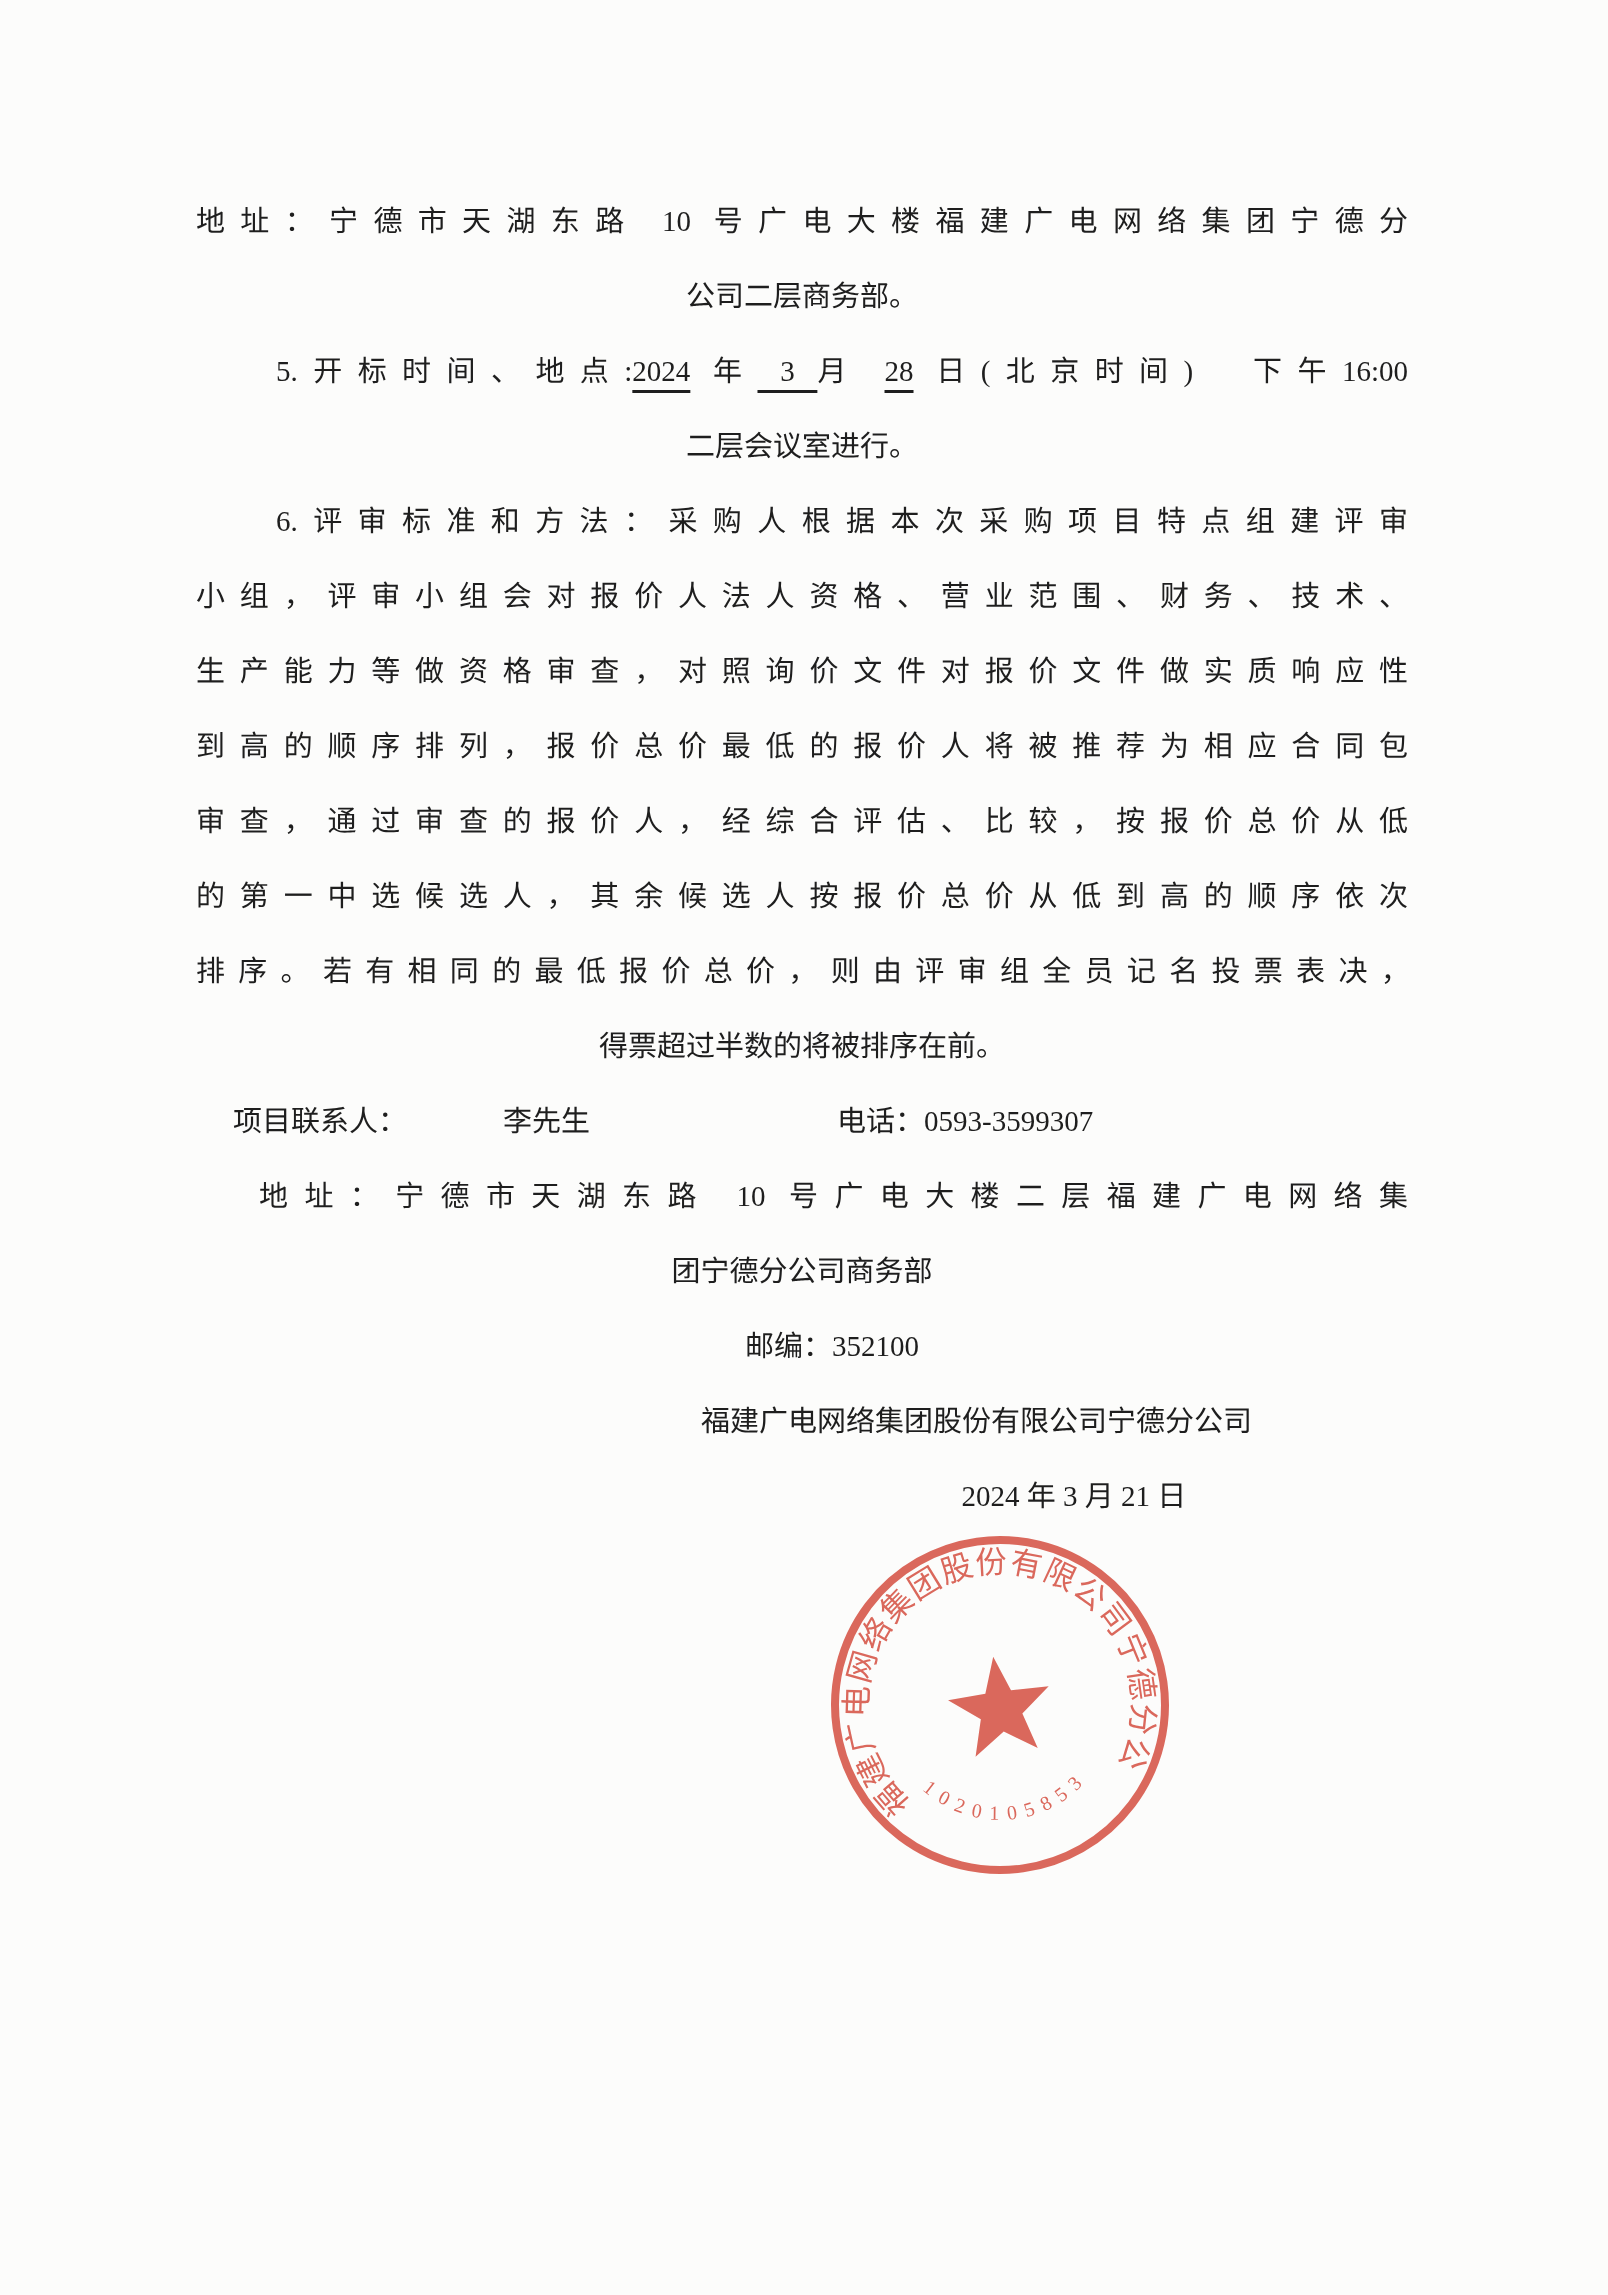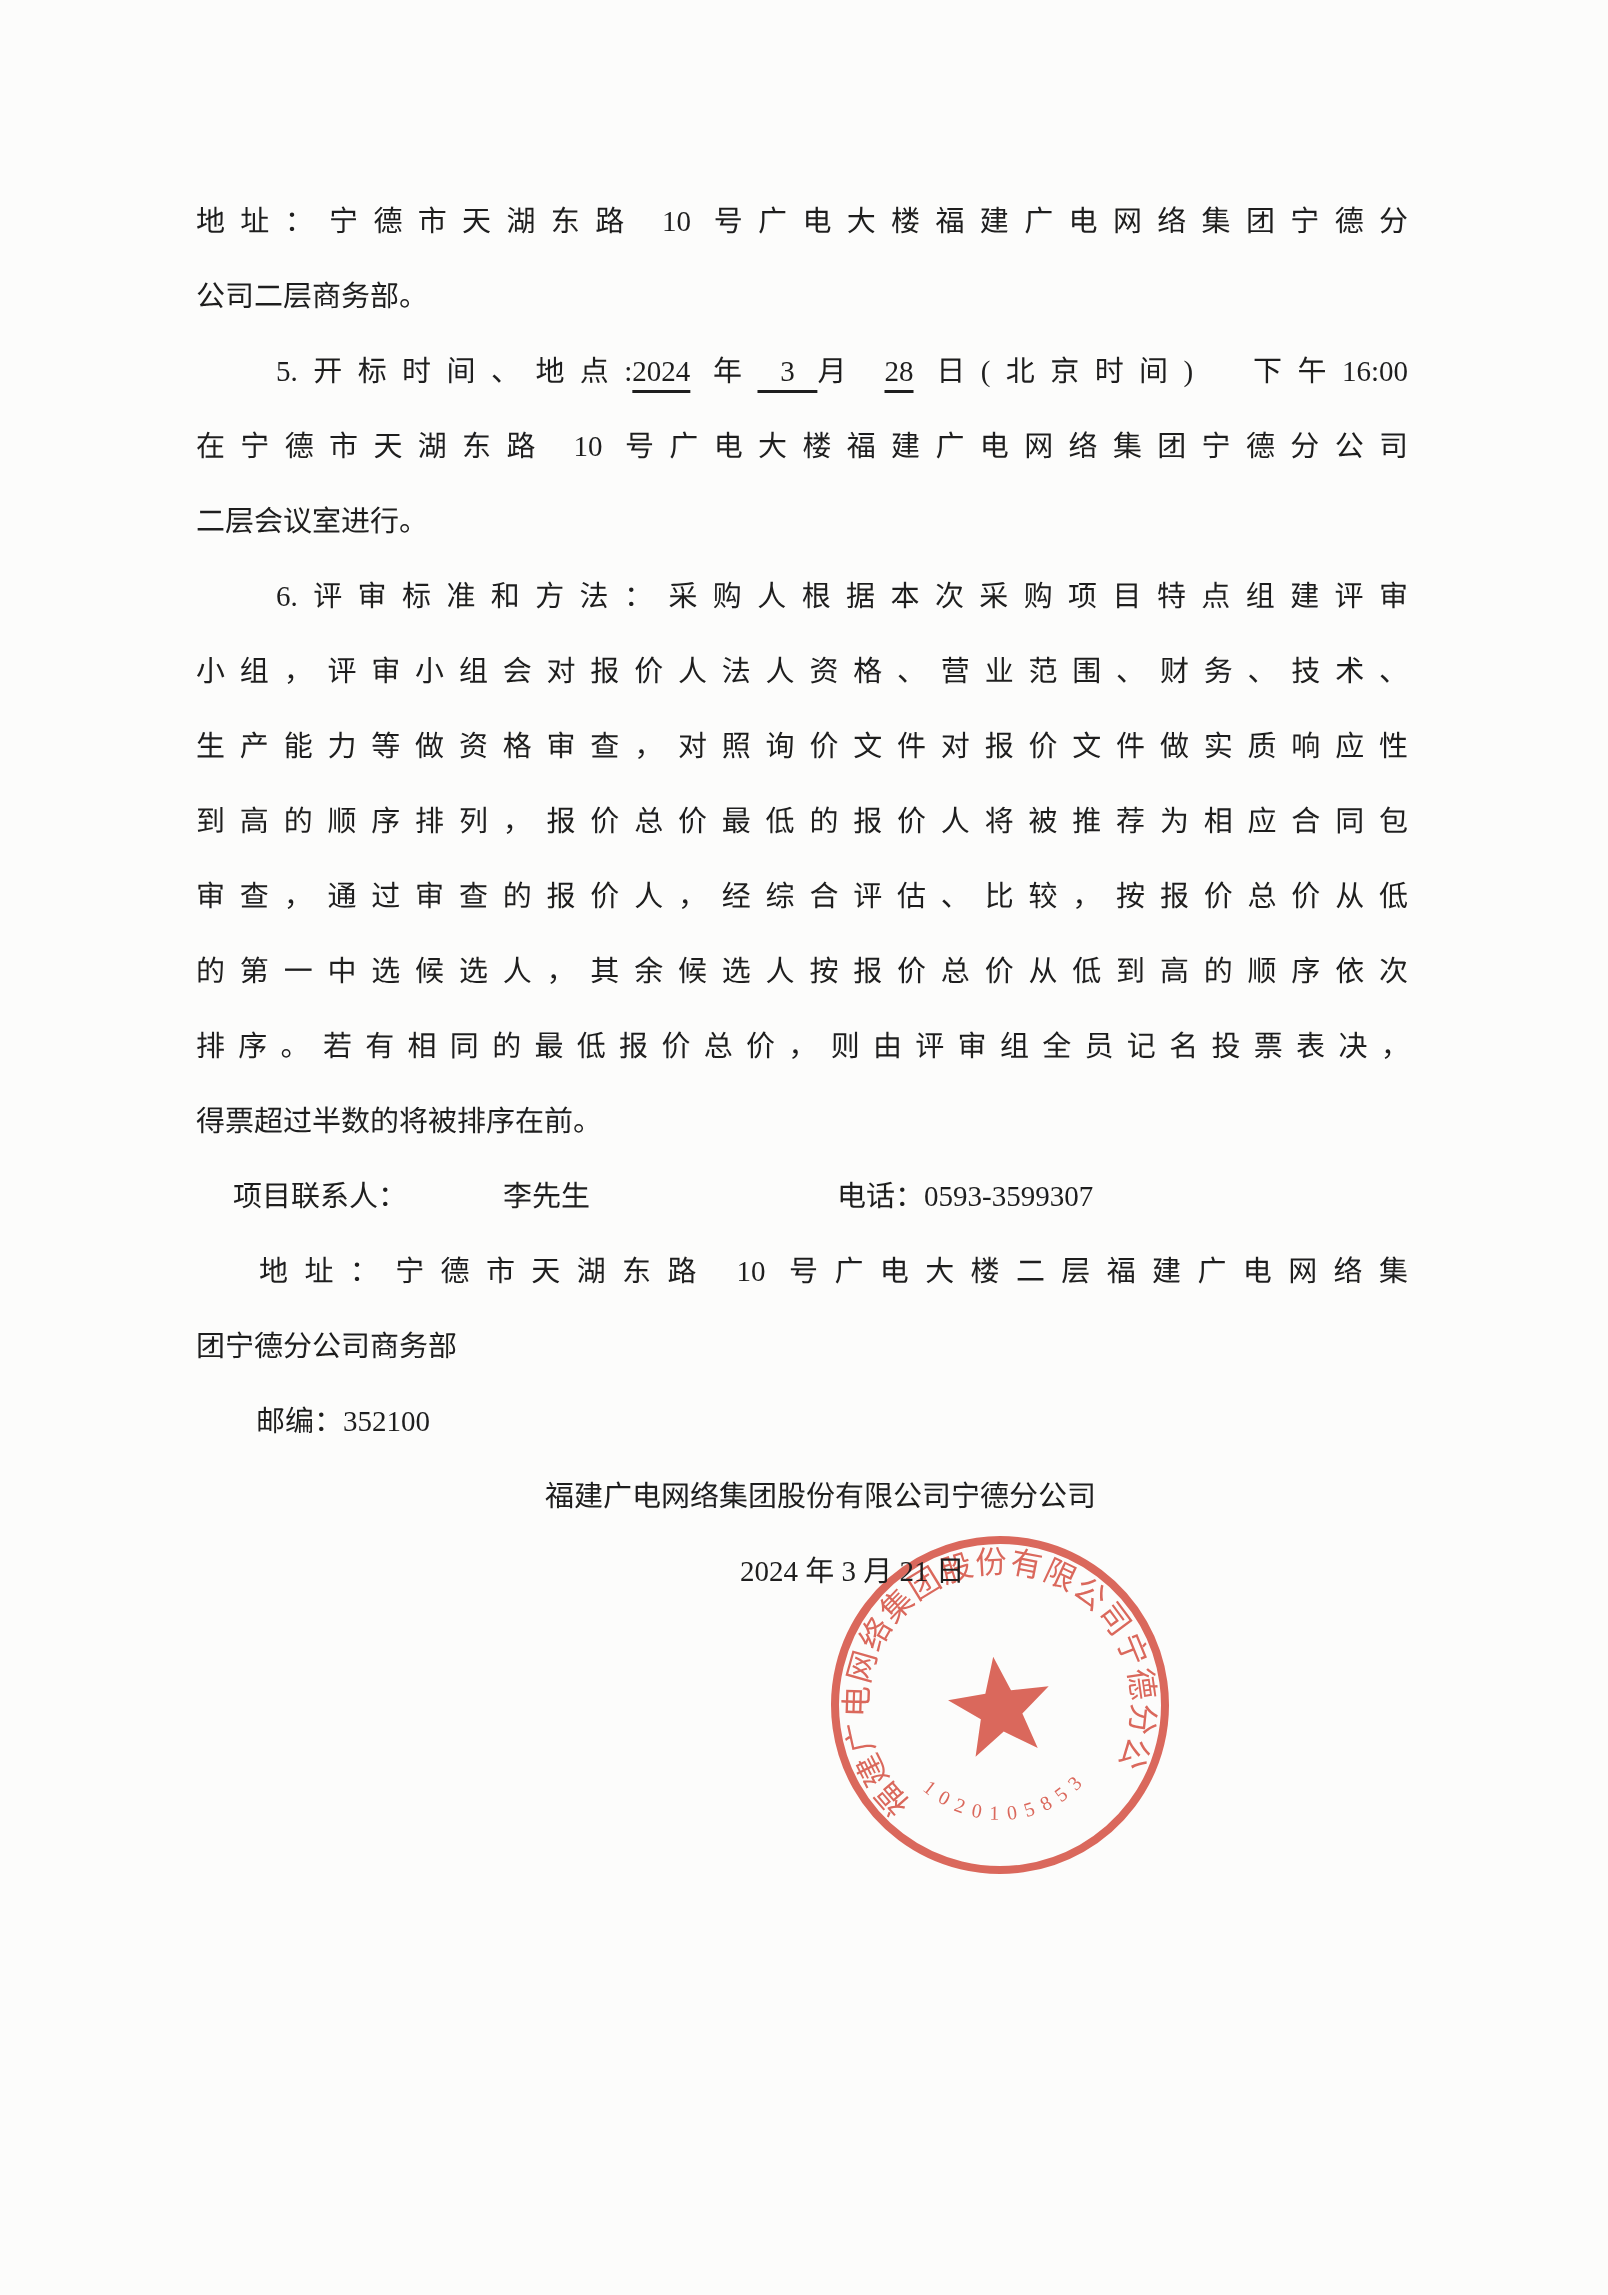--- a/index.html
+++ b/index.html
@@ -10,21 +10,21 @@
     font-family:"Liberation Serif","DejaVu Serif",serif;
     color:#1e1e1e;
     overflow:hidden;
   }
   .doc-body{
     position:absolute;
     left:196px;top:184px;width:1212px;
     font-size:29px;line-height:75px;
     z-index:2;
   }
-  .line{position:relative;height:75px;}
+  .line{position:relative;height:75px;text-align:center;}
   .line.justify{text-align:justify;text-align-last:justify;}
   .line.tight{letter-spacing:-1.7px;}
   .u{text-decoration:underline;text-decoration-thickness:2.7px;text-underline-offset:8.7px;}
   .pos{position:absolute;top:0;white-space:nowrap;}
   .seal{
     position:absolute;
     z-index:1;
     mix-blend-mode:multiply;
     opacity:0.88;
   }
@@ -50,21 +50,20 @@
           <textPath href="#sealSerialPath" startOffset="28">1020105853</textPath>
         </text>
       </g>
     </svg>
   </div>
 
   <div class="doc-body" id="doc-body">
       <div class="line justify"><span>地址：宁德市天湖东路 10 号广电大楼福建广电网络集团宁德分</span></div>
       <div class="line"><span>公司二层商务部。</span></div>
       <div class="line justify" style="padding-left: 80px;"><span>5.开标时间、地点:</span><span class="u">2024</span><span> 年</span><span class="u">&nbsp;3&nbsp;</span><span>月 </span><span class="u">28</span><span> 日(北京时间)　下午16:00</span></div>
-      <div class="line justify"><span>在宁德市天湖东路 10 号广电大楼福建广电网络集团宁德分公司</span></div>
       <div class="line"><span>二层会议室进行。</span></div>
       <div class="line justify" style="padding-left: 80px;"><span>6.评审标准和方法：采购人根据本次采购项目特点组建评审</span></div>
       <div class="line justify"><span>小组，评审小组会对报价人法人资格、营业范围、财务、技术、</span></div>
       <div class="line justify"><span>生产能力等做资格审查，对照询价文件对报价文件做实质响应性</span></div>
       <div class="line justify"><span>到高的顺序排列，报价总价最低的报价人将被推荐为相应合同包</span></div>
       <div class="line justify"><span>审查，通过审查的报价人，经综合评估、比较，按报价总价从低</span></div>
       <div class="line justify"><span>的第一中选候选人，其余候选人按报价总价从低到高的顺序依次</span></div>
       <div class="line justify tight"><span>排序。若有相同的最低报价总价，则由评审组全员记名投票表决，</span></div>
       <div class="line"><span>得票超过半数的将被排序在前。</span></div>
       <div class="line">

